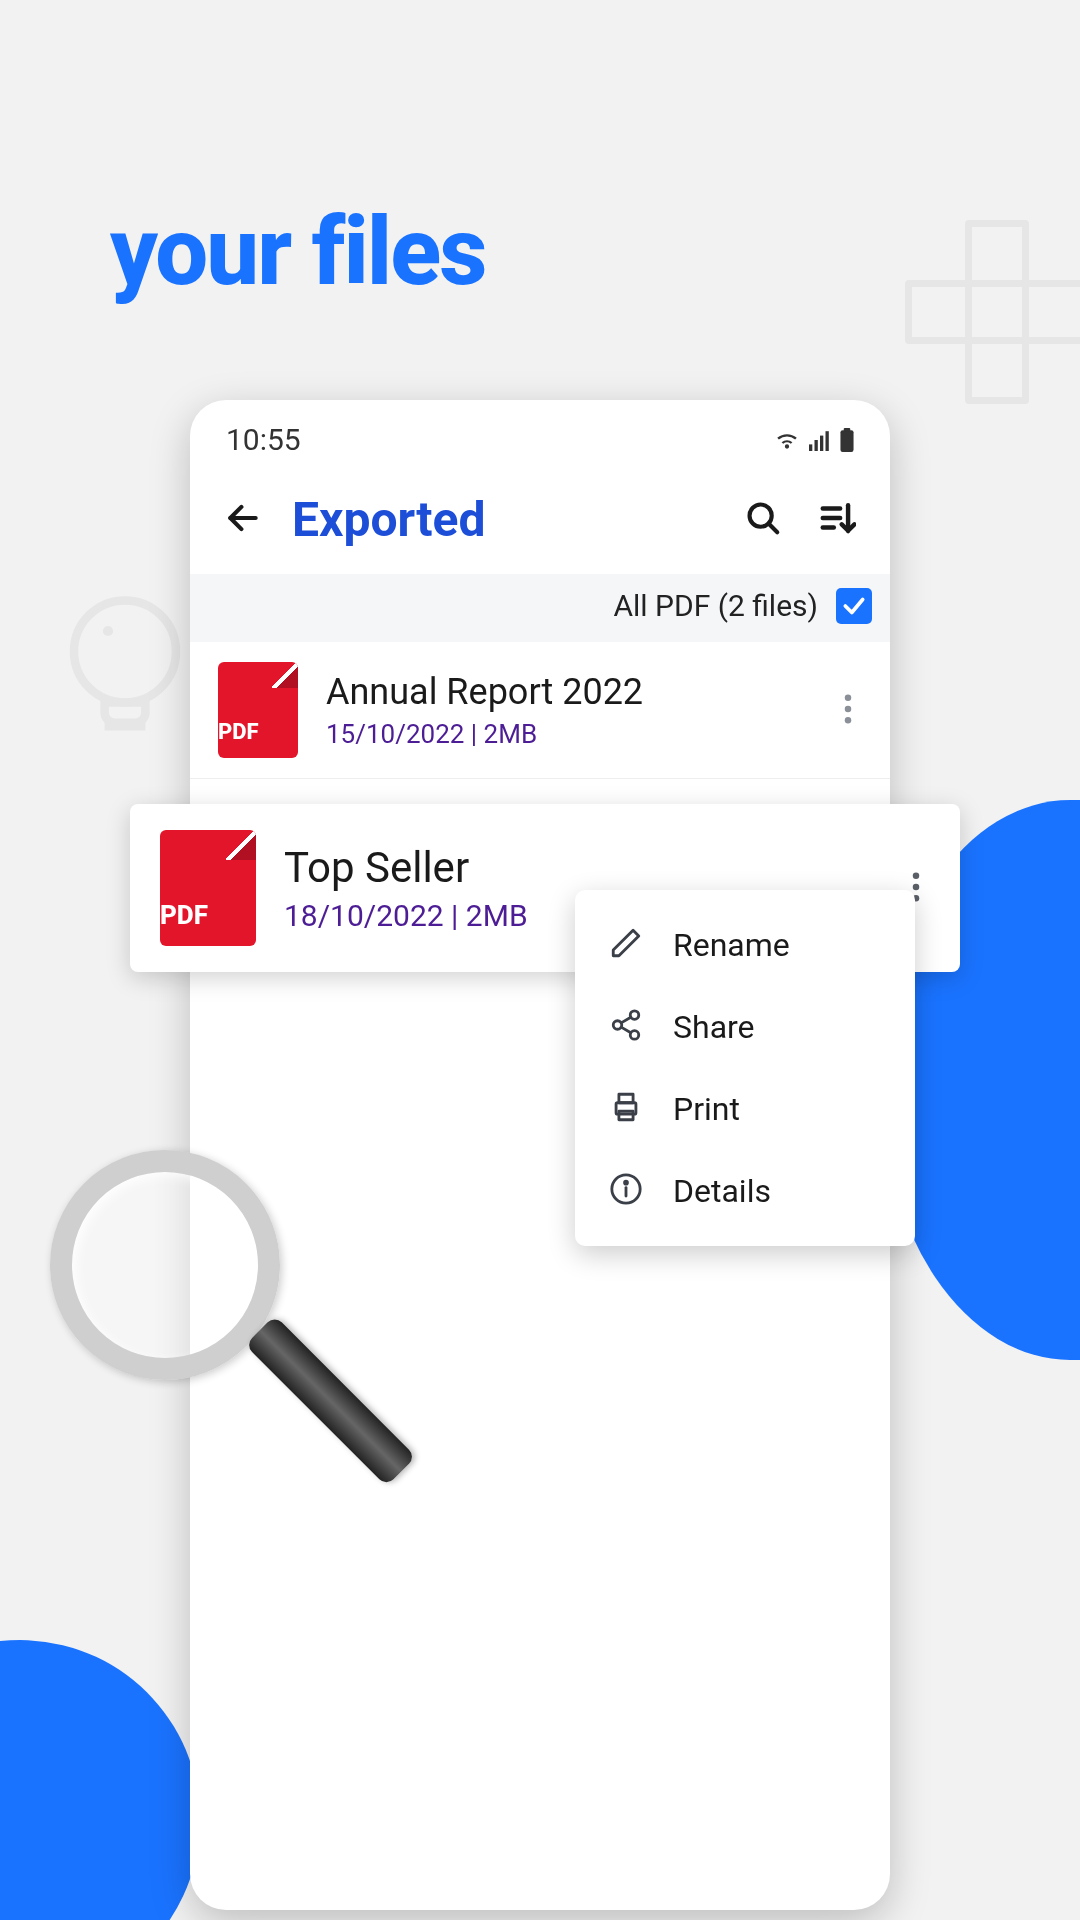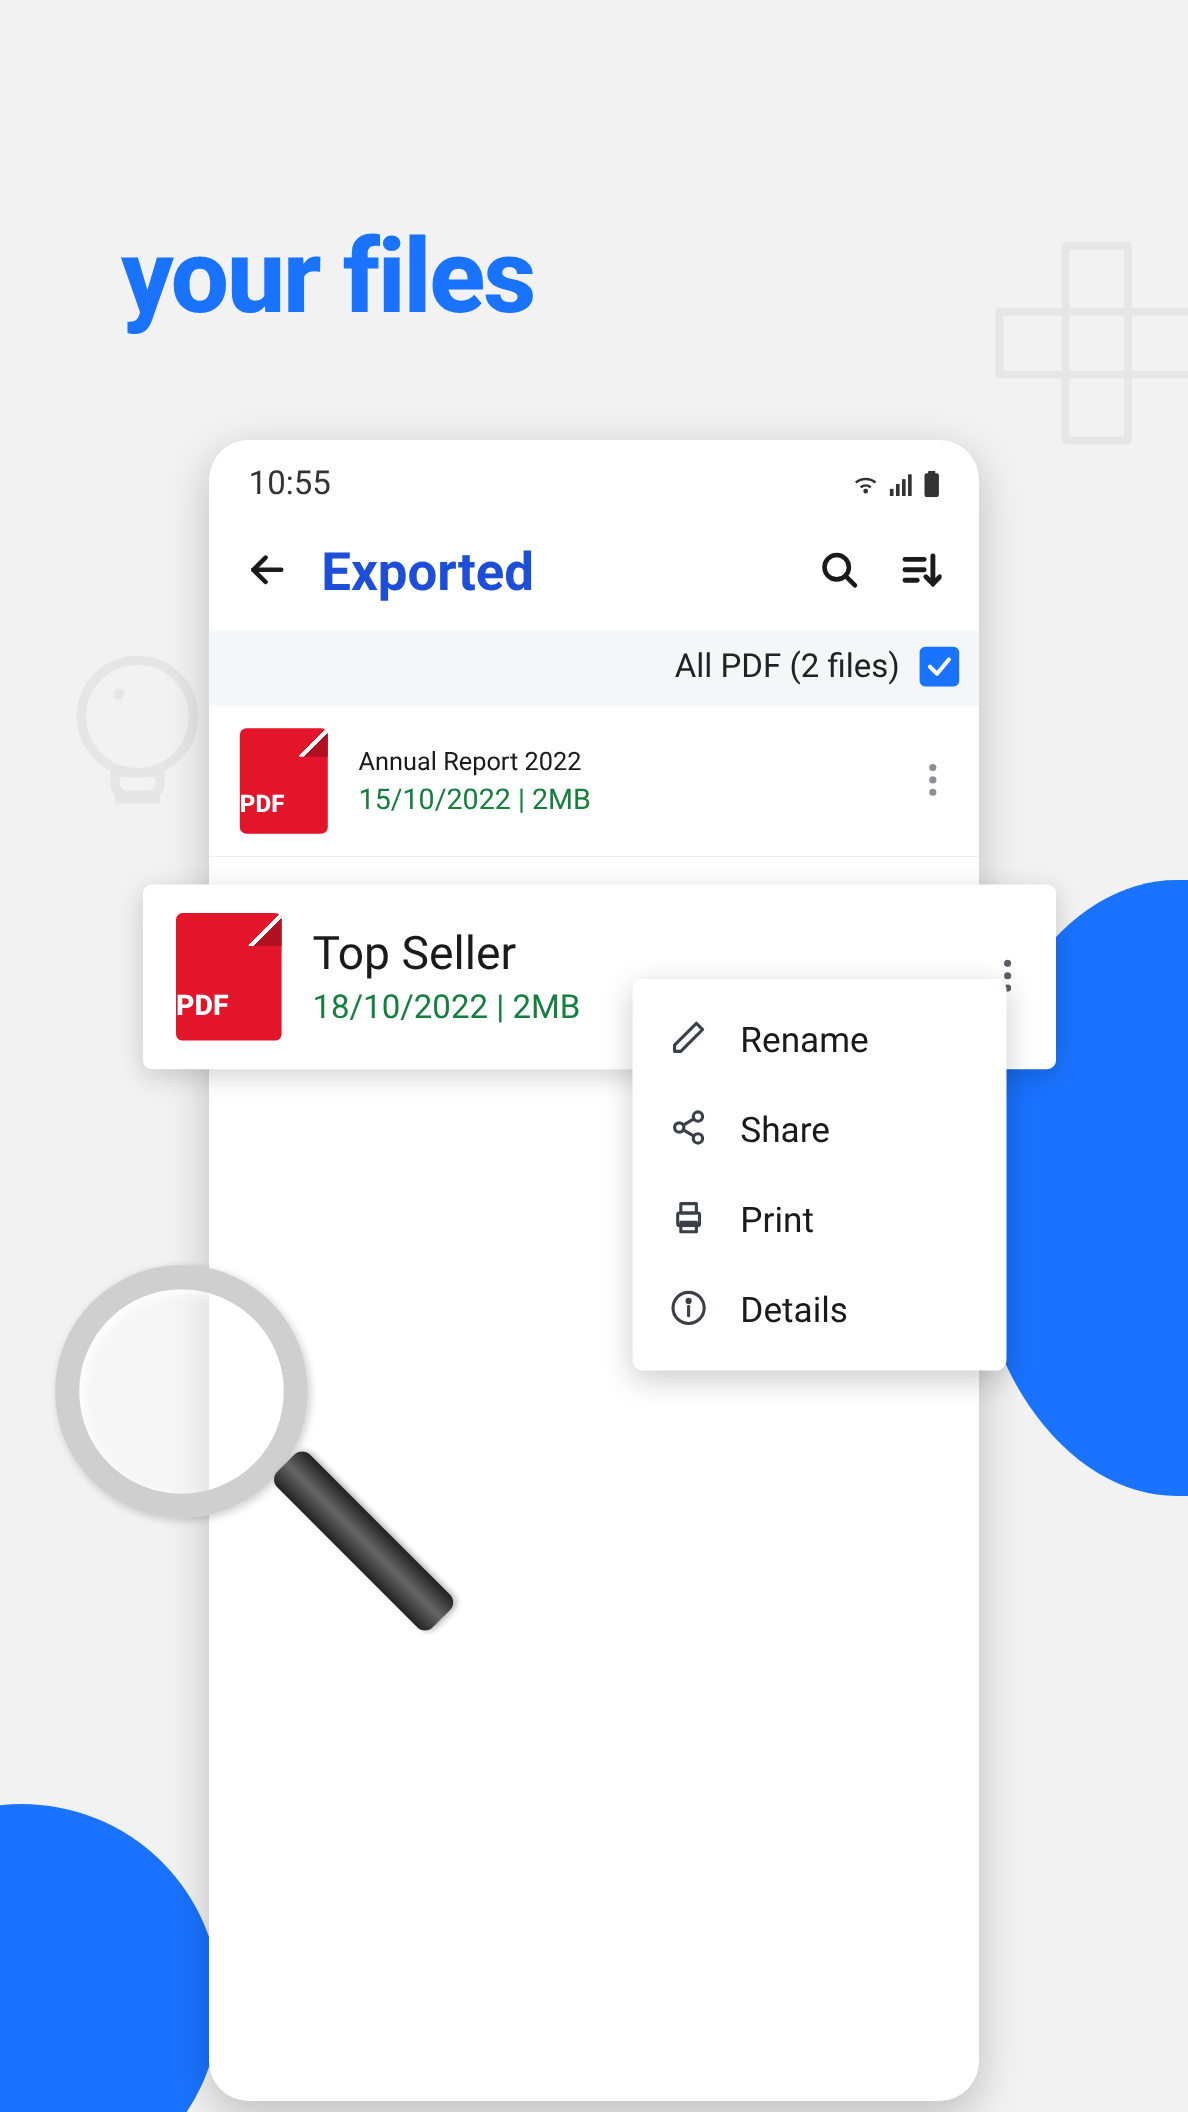--- a/index.html
+++ b/index.html
@@ -25,23 +25,23 @@
 .icon-btn{background:none;border:none;cursor:pointer;padding:6px}
 .selectbar{display:flex;align-items:flex-start;justify-content:flex-end;padding:14px 18px 18px;background:#f4f6f8;gap:18px}
 .selectbar .lbl{font-size:30px;color:#222}
 .checkbox{width:36px;height:36px;background:#1a73ff;border-radius:5px;display:flex;align-items:center;justify-content:center}
 .file-row{display:flex;align-items:center;padding:20px 28px;gap:28px;border-bottom:1px solid #eee;position:relative}
 .pdf-icon{width:80px;height:96px;background:#e3152a;border-radius:6px;position:relative;display:flex;align-items:flex-end;justify-content:flex-start;color:#fff;font-weight:800;font-size:22px;padding-bottom:14px}
 .pdf-icon::before{content:"";position:absolute;top:0;right:0;width:26px;height:26px;background:linear-gradient(135deg,transparent 48%,#fff 48% 58%,#b01021 58%);border-top-right-radius:6px}
 .pdf-icon.big{width:96px;height:116px;font-size:26px;padding-bottom:16px}
 .pdf-icon.big::before{width:30px;height:30px}
 .file-txt{flex:1}
-.file-name{font-size:23px;color:#1a1a1a;margin-bottom:6px}
+.file-name{font-size:36px;color:#1a1a1a;margin-bottom:6px}
 .file-name.big{font-size:42px}
-.file-meta{font-size:26px;color:#15803d}
+.file-meta{font-size:26px;color:#4c1d95}
 .file-meta.big{font-size:30px}
 .dots{background:none;border:none;cursor:pointer;padding:10px}
 .dots svg{width:8px;height:30px}
 .row-floating{position:absolute;top:804px;left:130px;width:830px;background:#fff;border-radius:8px;box-shadow:0 6px 24px rgba(0,0,0,0.18);display:flex;align-items:center;padding:26px 30px;gap:28px;z-index:30}
 .menu{position:absolute;top:890px;left:575px;width:340px;background:#fff;border-radius:10px;box-shadow:0 8px 28px rgba(0,0,0,0.2);padding:14px 0;z-index:40}
 .menu-item{display:flex;gap:30px;padding:22px 34px;font-size:32px;color:#1a1a1a;cursor:pointer}
 .menu-item svg{width:34px;height:34px;flex-shrink:0}
 </style>
 </head>
 <body>

